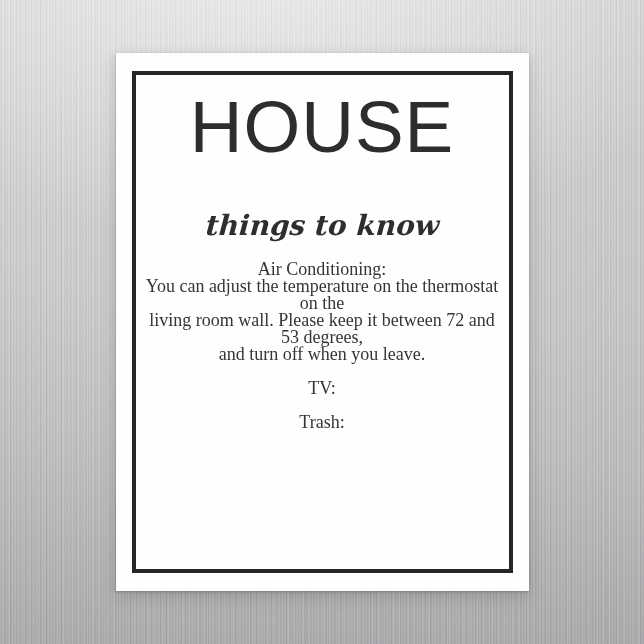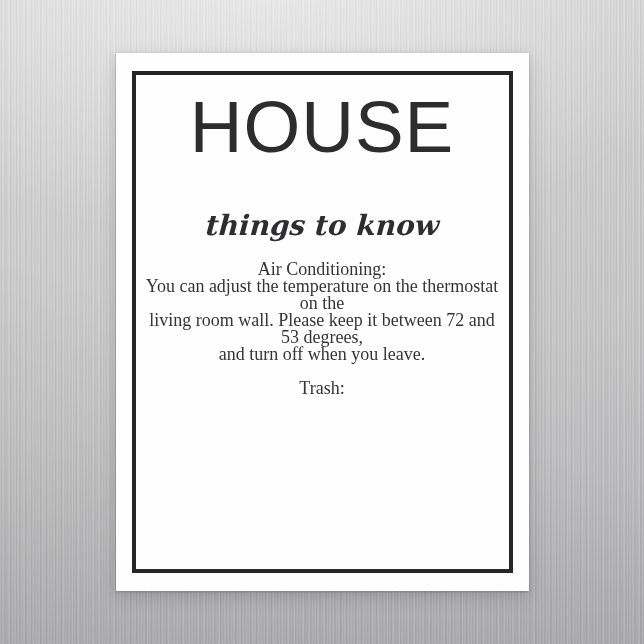--- a/index.html
+++ b/index.html
@@ -99,20 +99,21 @@
       <div class="sections">
 
         <div class="section">
           <div class="section-heading">Air Conditioning:</div>
           <div class="section-body">You can adjust the temperature on the thermostat on the
 living room wall. Please keep it between 72 and 53 degrees,
 and turn off when you leave.</div>
         </div>
 
         <div class="section">
+          <div class="section-heading">TV:</div>
         </div>
 
 
         <div class="section">
           <div class="section-heading">Trash:</div>
 
         </div>
 
       </div>
     </div>

